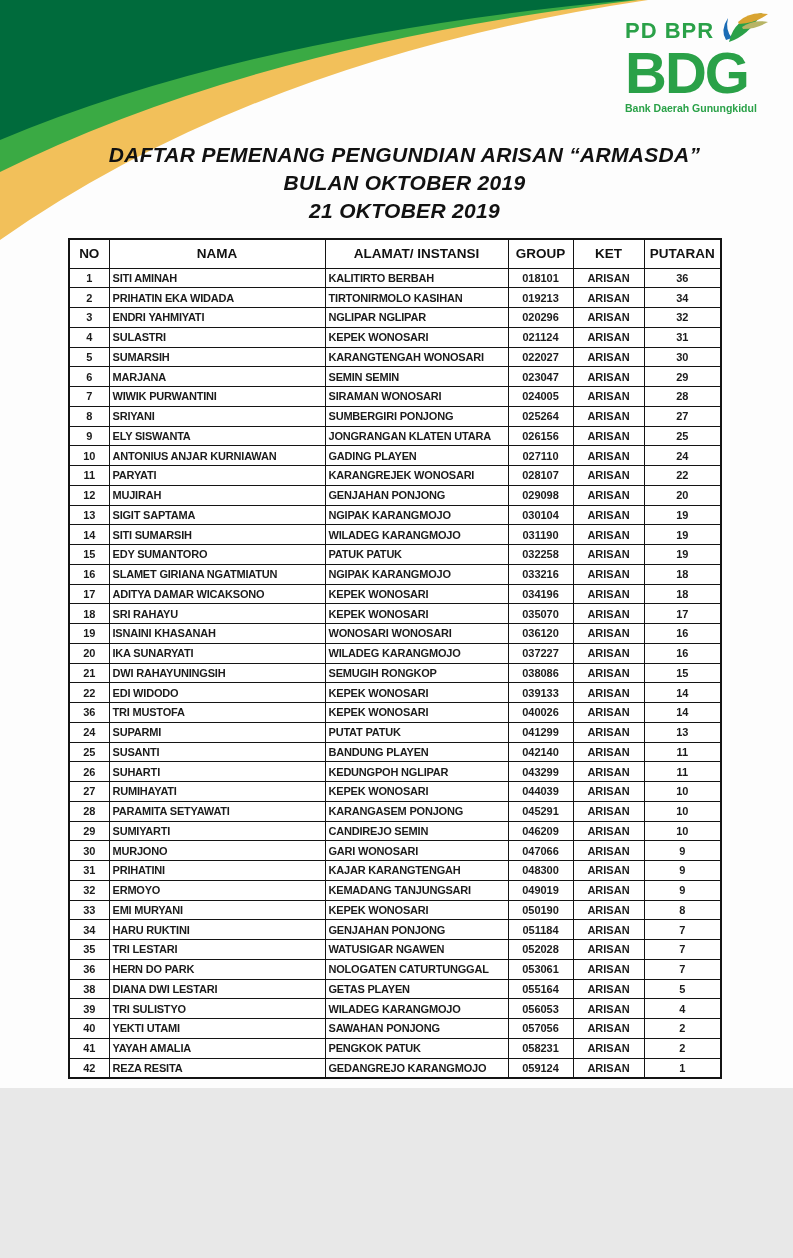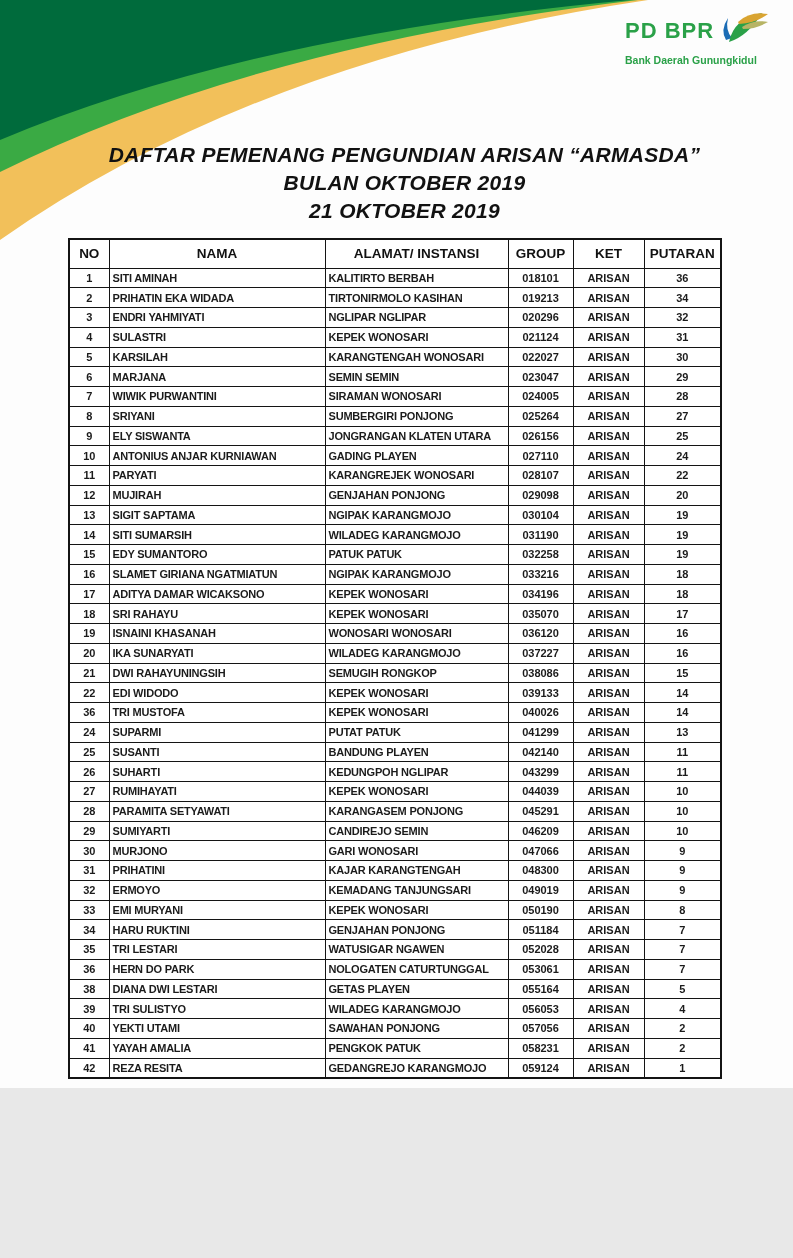--- a/index.html
+++ b/index.html
@@ -78,20 +78,21 @@
   <div class="logo">
     <div class="logo-toprow">
       <span class="logo-top">PD BPR</span>
       <svg class="leaf" viewBox="0 0 52 40">
         <path d="M8,30 Q2,20 10,8 Q7,20 14,28 Z" fill="#1b6cb5"></path>
         <path d="M11,32 Q16,8 44,3 Q30,26 11,32 Z" fill="#2aa148"></path>
         <path d="M20,12 Q32,1 50,4 Q38,13 21,14 Z" fill="#d9a431"></path>
         <path d="M24,17 Q36,9 50,12 Q38,19 25,19 Z" fill="#b7b465"></path>
       </svg>
     </div>
+    <div class="logo-main">BDG</div>
     <div class="logo-sub">Bank Daerah Gunungkidul</div>
   </div>
 
   <div class="title">
     <div>DAFTAR PEMENANG PENGUNDIAN ARISAN “ARMASDA”</div>
     <div>BULAN OKTOBER 2019</div>
     <div>21 OKTOBER 2019</div>
   </div>
 
   <table class="winners">
@@ -141,21 +142,21 @@
         <tr>
           <td class="c-no">4</td>
           <td class="c-nama">SULASTRI</td>
           <td class="c-alamat">KEPEK WONOSARI</td>
           <td class="c-group">021124</td>
           <td class="c-ket">ARISAN</td>
           <td class="c-putaran">31</td>
         </tr>
         <tr>
           <td class="c-no">5</td>
-          <td class="c-nama">KARSILAH</td>
+          <td class="c-nama">SUMARSIH</td>
           <td class="c-alamat">KARANGTENGAH WONOSARI</td>
           <td class="c-group">022027</td>
           <td class="c-ket">ARISAN</td>
           <td class="c-putaran">30</td>
         </tr>
         <tr>
           <td class="c-no">6</td>
           <td class="c-nama">MARJANA</td>
           <td class="c-alamat">SEMIN SEMIN</td>
           <td class="c-group">023047</td>

